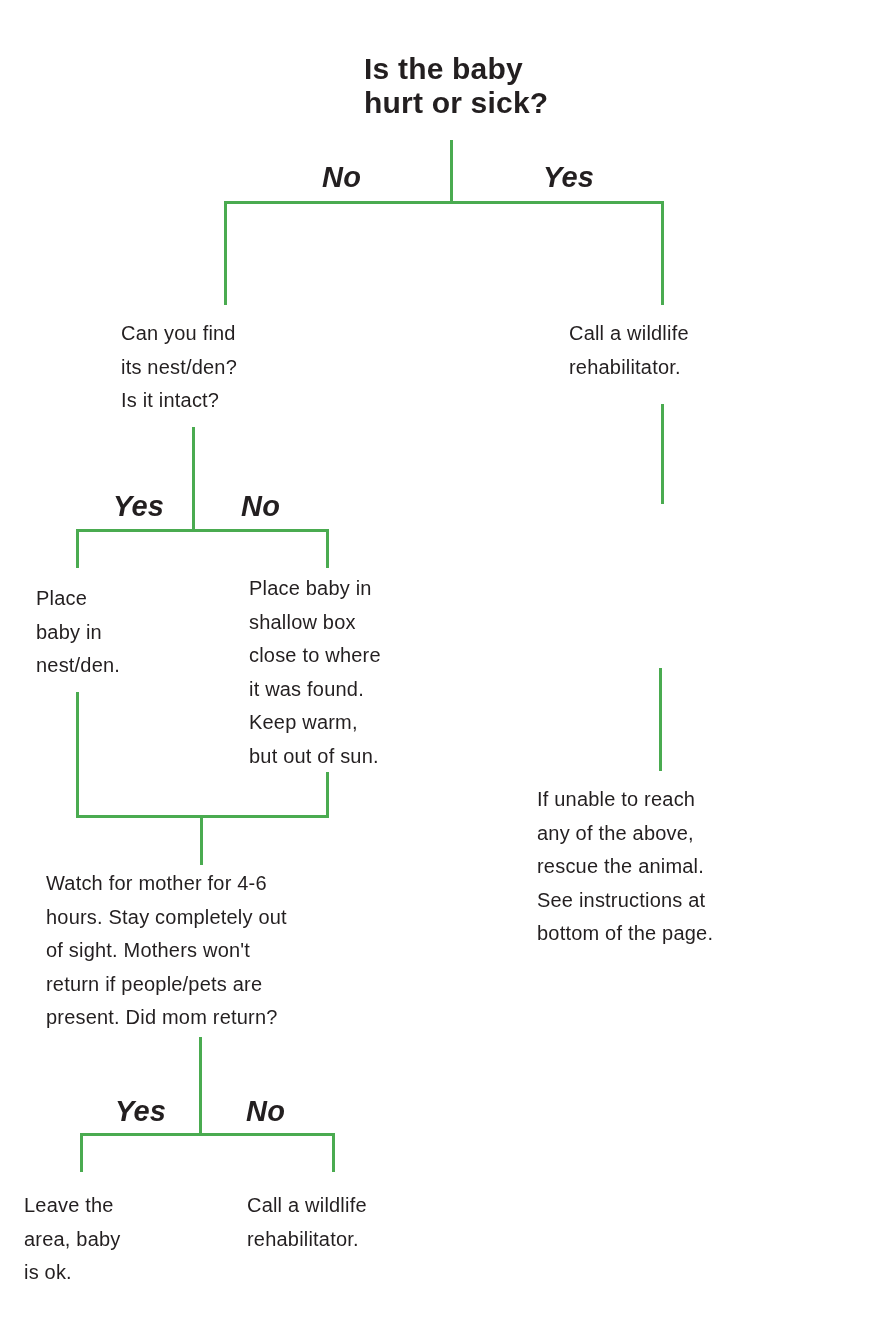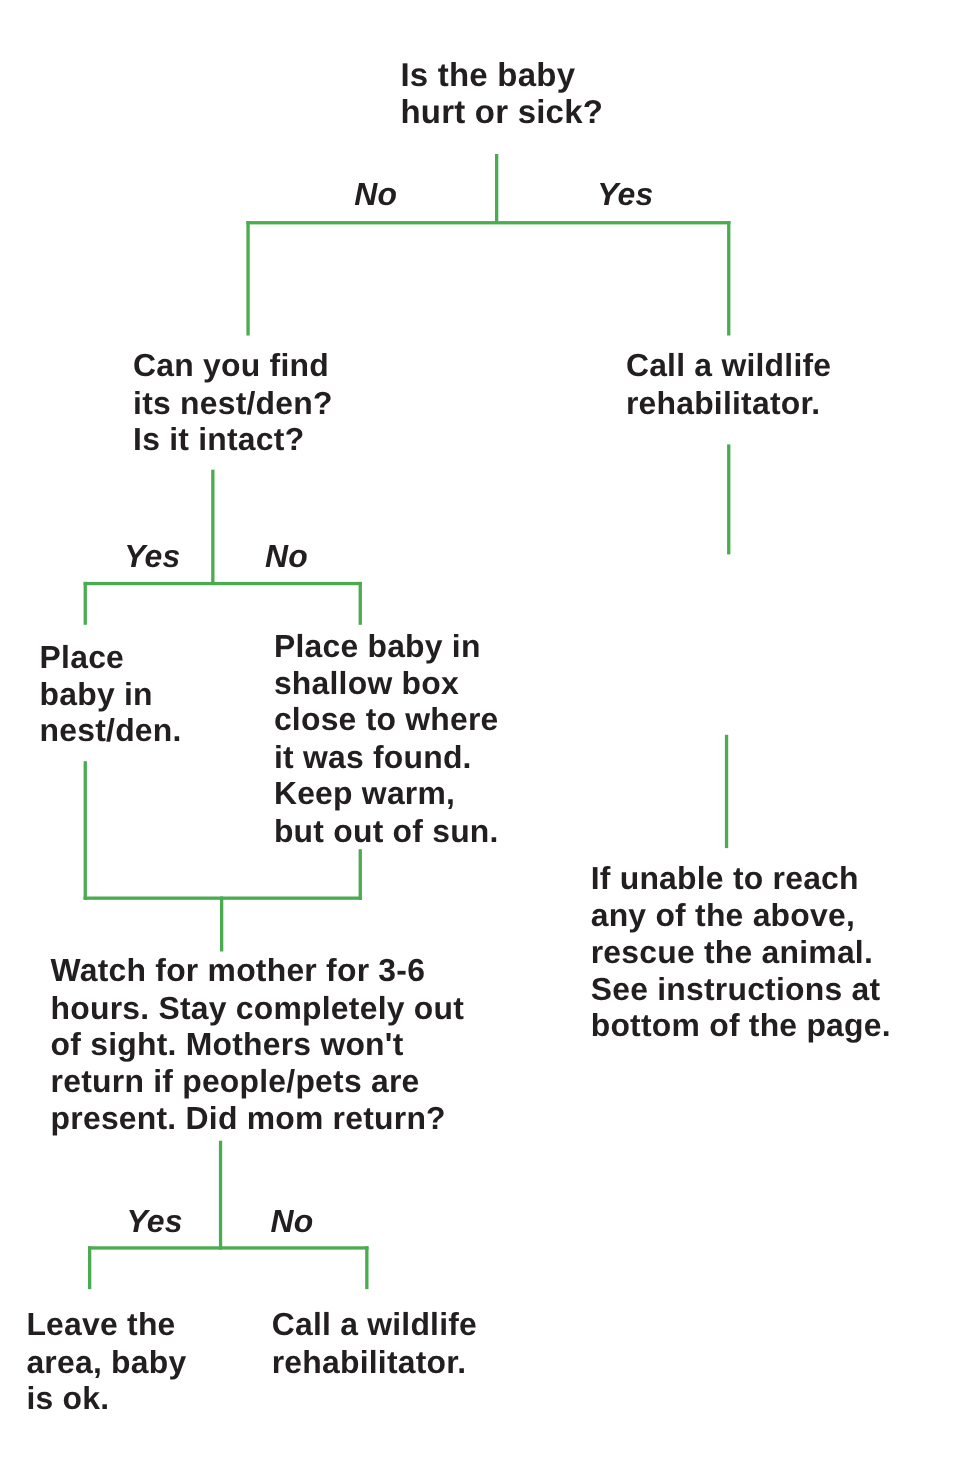--- a/index.html
+++ b/index.html
@@ -15,23 +15,23 @@
     height: 1333px;
     background: var(--bg);
     font-family: "Liberation Sans", sans-serif;
     color: var(--text);
     overflow: hidden;
     padding-left: 48px;
   }
   .node {
     position: absolute;
     white-space: pre-line;
-    font-size: 29px;
+    font-size: 20px;
     line-height: 33.5px;
-    font-weight: 700;
+    font-weight: 400;
     letter-spacing: 0.2px;
   }
   .title {
     font-size: 30px;
     line-height: 34px;
     font-weight: 700;
   }
   .branch-label {
     position: absolute;
     font-size: 29px;
@@ -92,21 +92,21 @@
 but out of sun.</div>
   <div class="node" style="left:36px; top:582px;">Place
 baby in
 nest/den.</div>
 
   <div class="line vline" style="left:76px; top:692px; height:126px;"></div>
   <div class="line vline" style="left:326px; top:772px; height:46px;"></div>
   <div class="line hline" style="left:76px; top:815px; width:253px;"></div>
   <div class="line vline" style="left:200px; top:815px; height:50px;"></div>
 
-  <div class="node" style="left:46px; top:867px;">Watch for mother for 3-6
+  <div class="node" style="left:46px; top:867px;">Watch for mother for 4-6
 hours. Stay completely out
 of sight. Mothers won't
 return if people/pets are
 present. Did mom return?</div>
 
   <div class="line vline" style="left:199px; top:1037px; height:99px;"></div>
   <div class="branch-label" style="left:115px; top:1095px;">Yes</div>
   <div class="branch-label" style="left:246px; top:1095px;">No</div>
   <div class="line hline" style="left:80px; top:1133px; width:255px;"></div>
   <div class="line vline" style="left:80px; top:1133px; height:39px;"></div>

